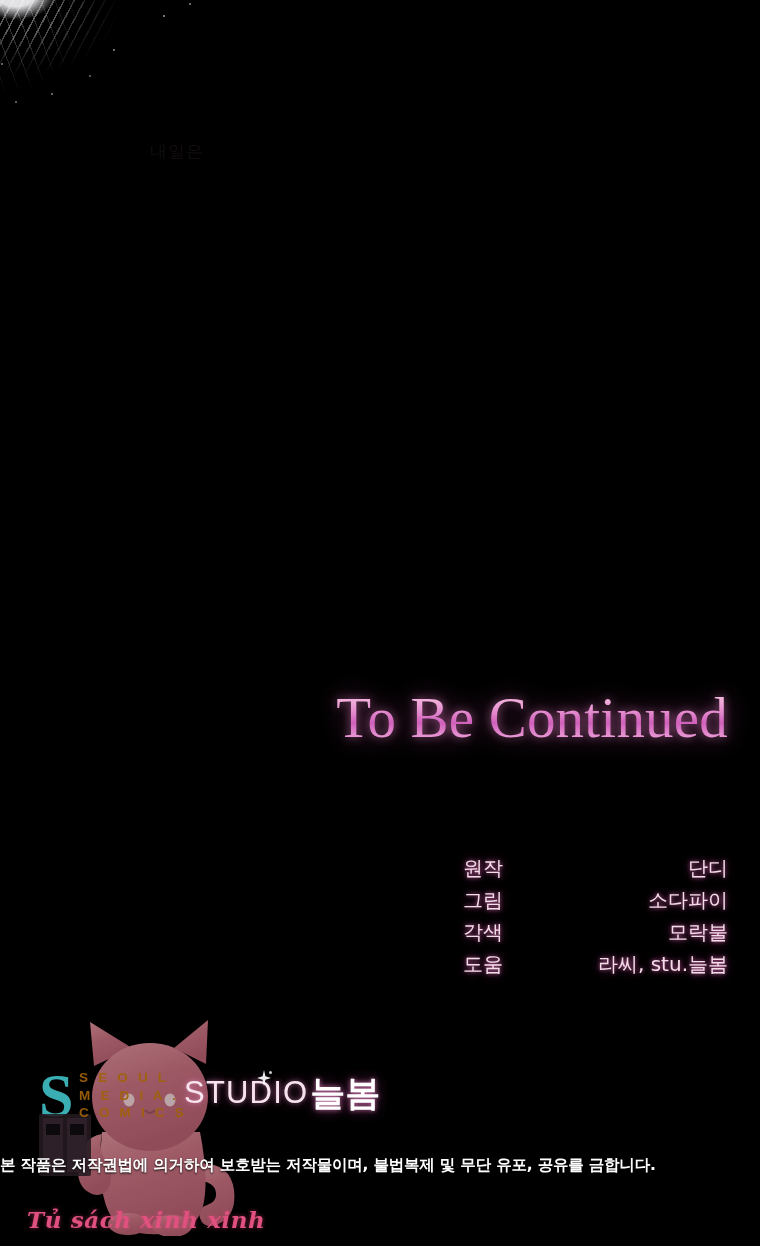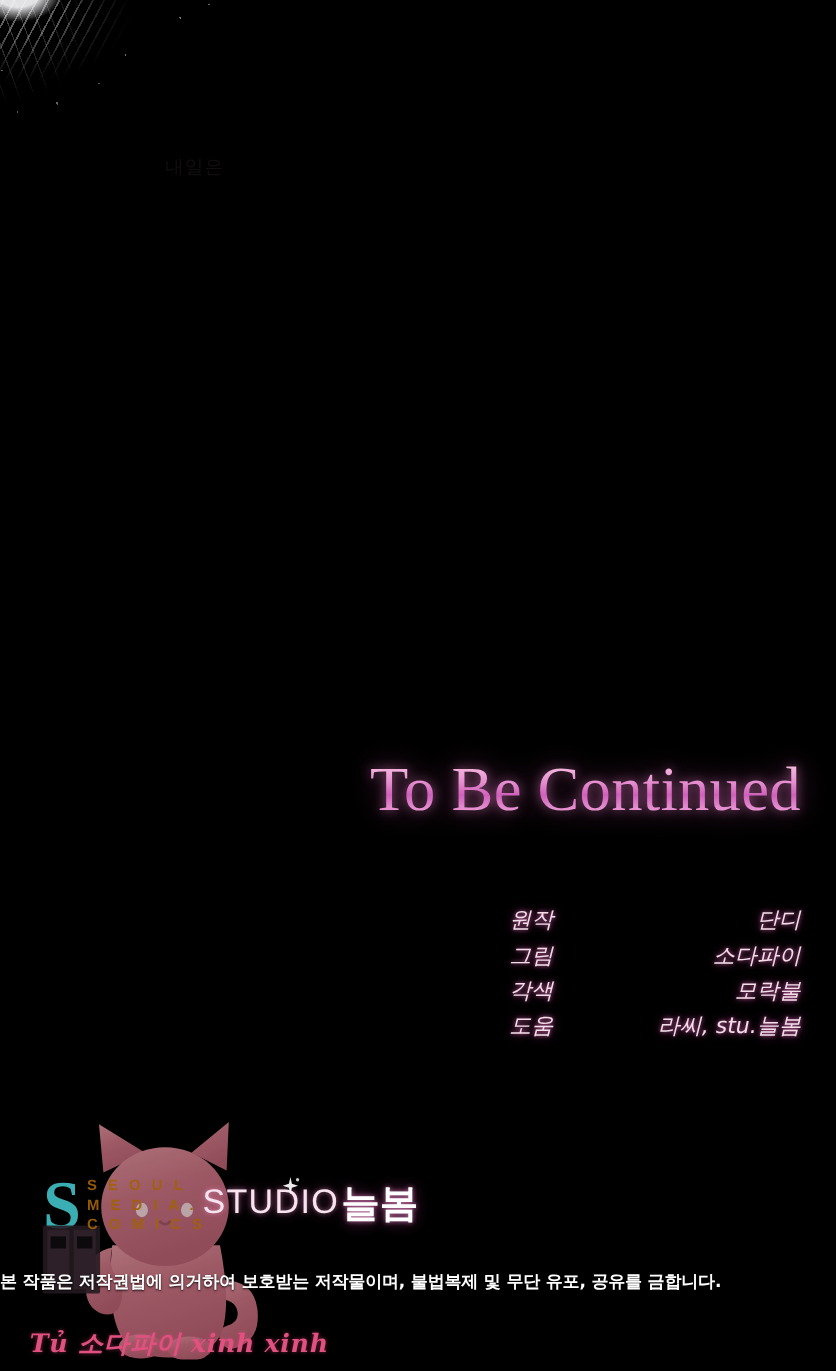--- a/index.html
+++ b/index.html
@@ -89,34 +89,34 @@
         #f8cfe6 0%, #f3b6dd 16%, #e68fd0 38%,
         #d060bb 58%, #e58ed0 78%, #f6c6e3 100%);
     -webkit-background-clip:text; background-clip:text;
     -webkit-text-fill-color:transparent; color:#e07ec8;
     filter:drop-shadow(0 0 5px rgba(255,150,220,.55))
            drop-shadow(0 0 13px rgba(220,80,180,.38));
   }
 
   
   #credits {
-    position:absolute; left:463px; top:820px; width:265px;font-style:italic;
+    position:absolute; left:463px; top:820px; width:265px;
   }
   .credit-row {
     display:flex; justify-content:space-between; align-items:baseline;
     height:32px;
   }
   .credit-label, .credit-value {
     font-family:"DejaVu Sans", sans-serif;
     font-size:20px; line-height:32px;
     color:#f4dce9;
     text-shadow:0 0 4px rgba(255,130,210,.75), 0 0 11px rgba(215,60,170,.5);
     white-space:nowrap;
   }
-  .credit-value { text-align:left; }
+  .credit-value { text-align:left;margin-top:32px; }
 
   
   #cat-mascot {
     position:absolute; left:66px; top:1014px;
     width:205px; height:222px;
     opacity:0.80; pointer-events:none;
   }
 
   
   #smc-logo {
@@ -266,13 +266,13 @@
   <span id="studio-word">STUDIO</span>
   <span id="studio-hangul">늘봄</span>
   <svg id="studio-sparkle" viewBox="0 0 20 20">
     <path d="M10 2 L11.4 8.2 L17 10 L11.4 11.8 L10 18 L8.6 11.8 L3 10 L8.6 8.2 Z" fill="#ffffff" opacity=".92"></path>
     <circle cx="16.5" cy="4.5" r="1.5" fill="#ffffff" opacity=".8"></circle>
   </svg>
 </div>
 
 <div id="copyright">본 작품은 저작권법에 의거하여 보호받는 저작물이며, 불법복제 및 무단 유포, 공유를 금합니다.</div>
 
-<div id="vn-watermark">Tủ 소다파이 xinh xinh</div>
+<div id="vn-watermark">Tủ sách xinh xinh</div>
 
 </body></html>

